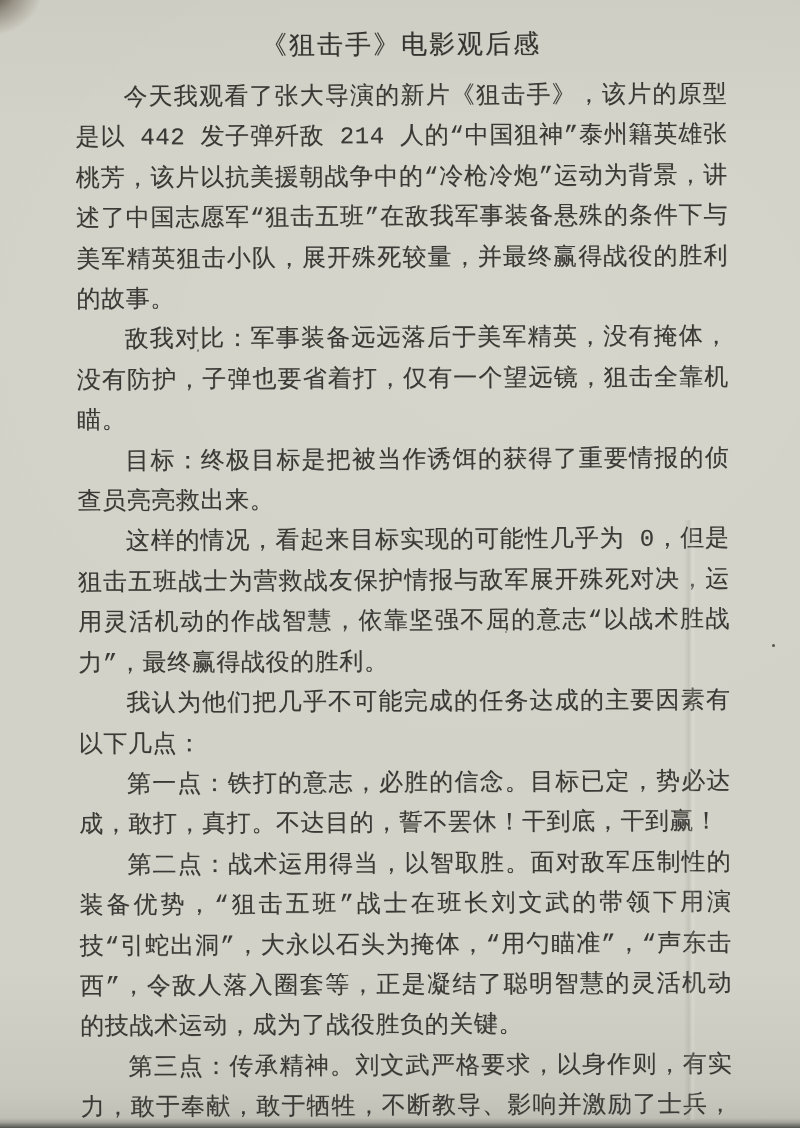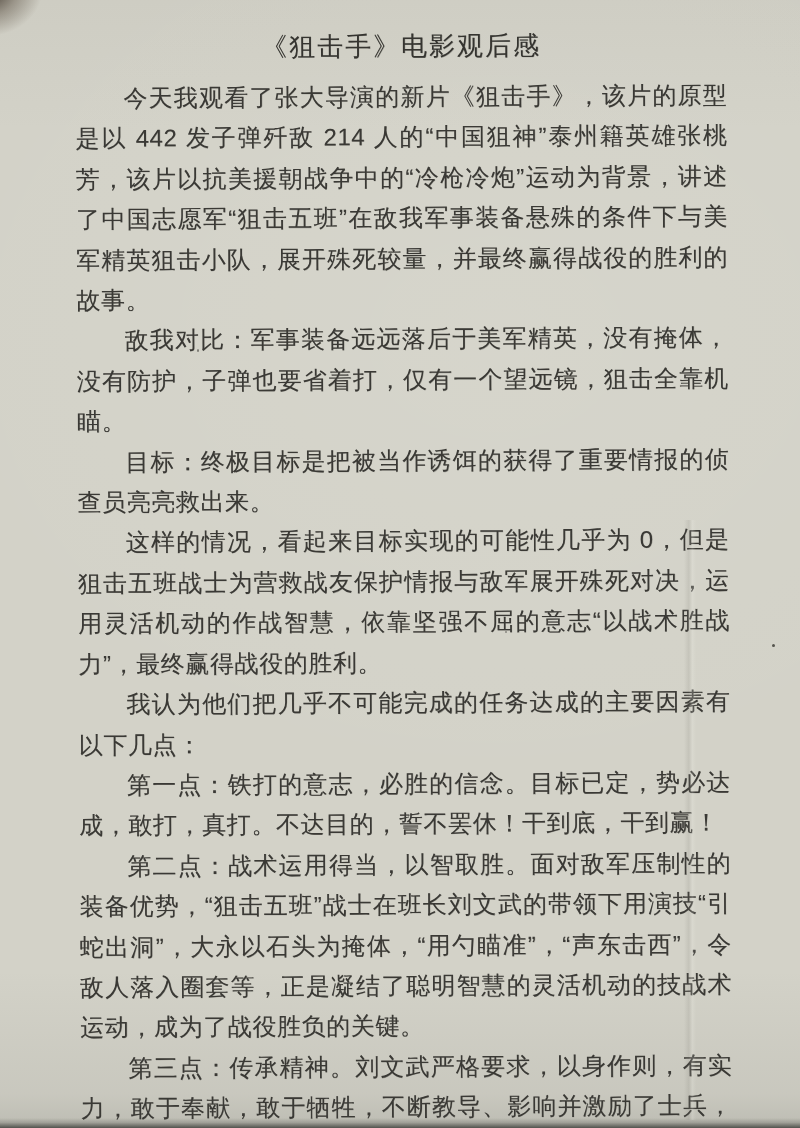--- a/index.html
+++ b/index.html
@@ -13,21 +13,21 @@
   .photo {
     position: relative;
     width: 800px;
     height: 1128px;
     overflow: hidden;
     background:
       radial-gradient(1000px 800px at 62% 30%, rgba(255,255,250,0.07), rgba(255,255,250,0) 60%),
       linear-gradient(to bottom, rgba(140,138,128,0.07), rgba(255,255,255,0) 130px),
       linear-gradient(to bottom, rgba(255,255,255,0) 86%, rgba(110,110,104,0.10) 97%, rgba(96,98,92,0.20) 100%),
       #d3d2c8;
-    font-family: Liberation Sans, sans-serif;
+    font-family: Liberation Mono, monospace;
   }
   .content {
     position: absolute;
     left: 0;
     top: 0;
     right: 0;
     padding: 30px 70px 0 78px;
     transform: rotate(-0.3deg);
     transform-origin: 50% 50%;
   }

